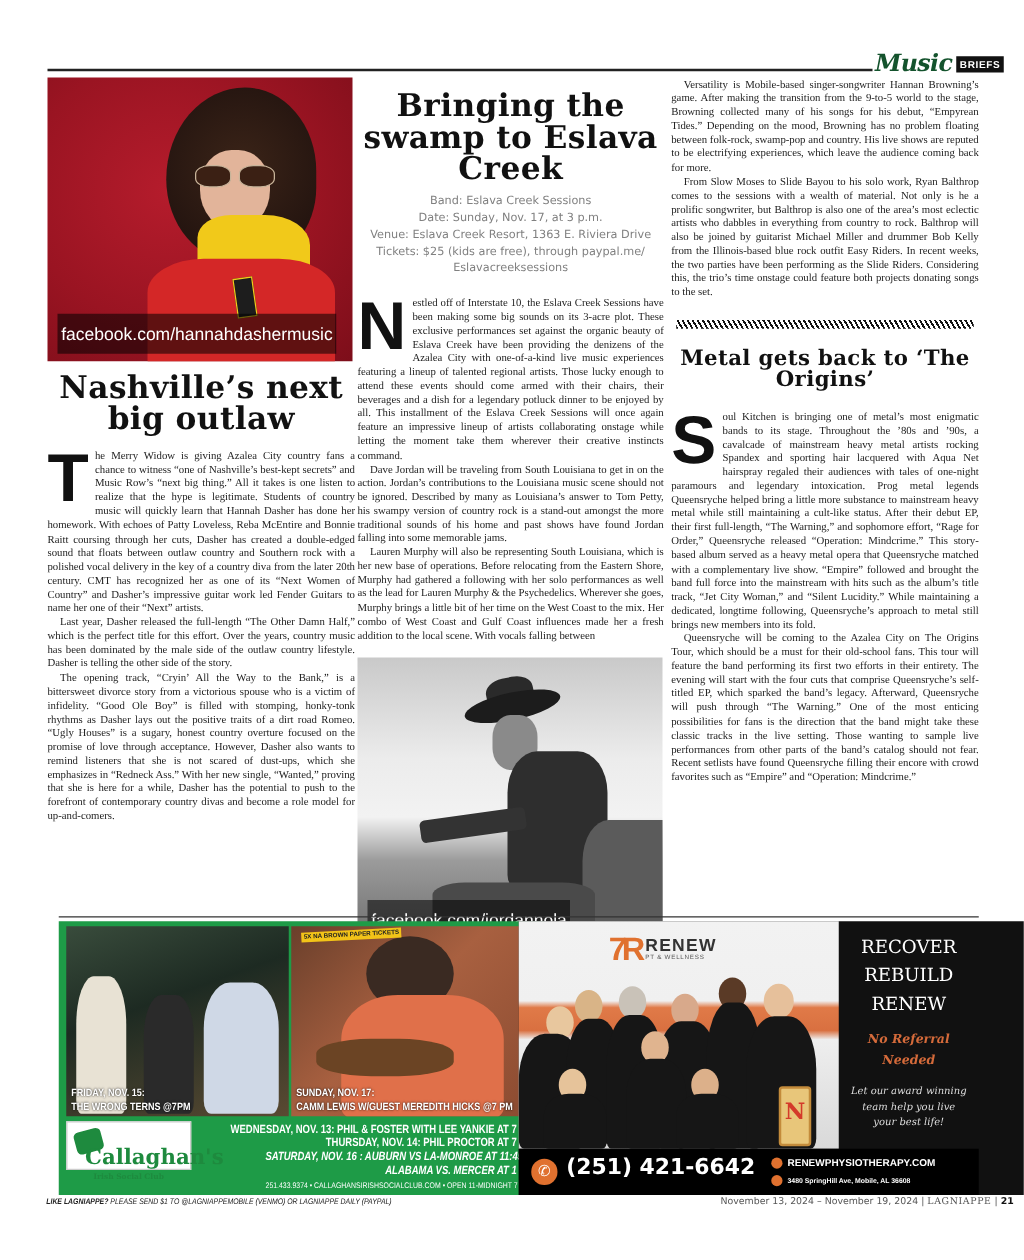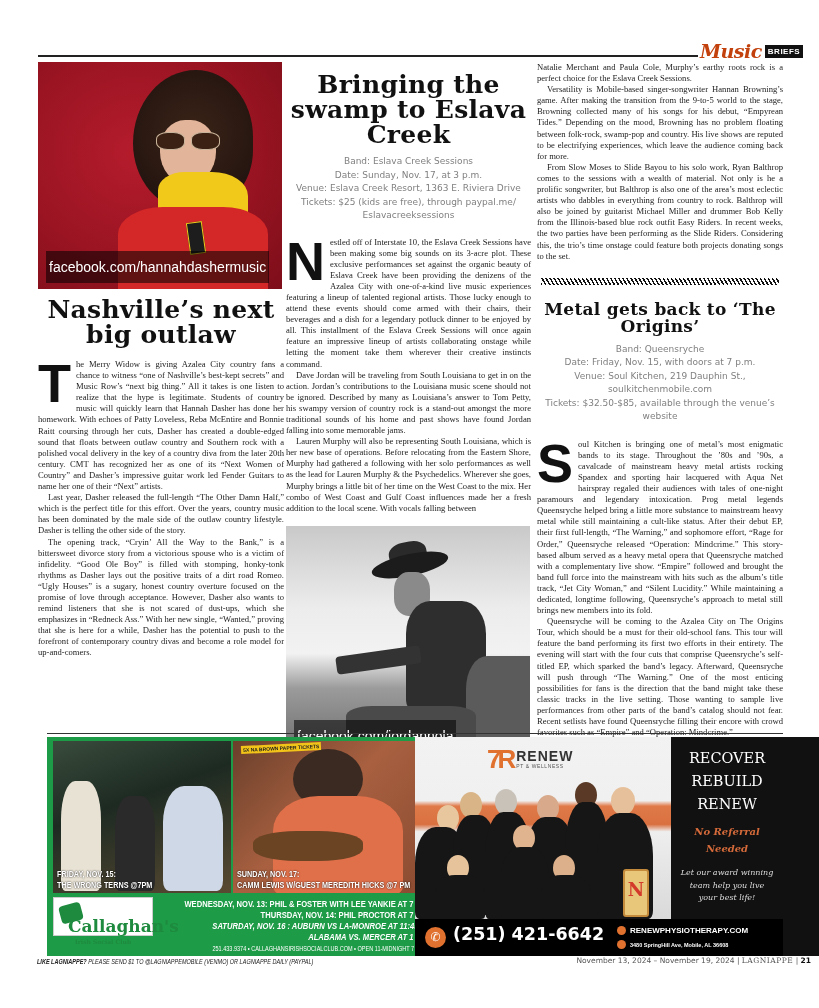--- a/index.html
+++ b/index.html
@@ -1,21 +1,21 @@
 <!DOCTYPE html>
 <html><head>
 <meta charset="utf-8">
 <style>
   * { box-sizing: border-box; margin: 0; padding: 0; }
   html, body { width: 819px; height: 1008px; background: #ffffff; overflow: hidden; }
   body { position: relative; font-family: "Liberation Serif", serif; color: #1a1a1a; }
 
   .header-rule { position: absolute; left: 38px; top: 55px; width: 660px; height: 1.5px; background: #222; }
   .section-flag { position: absolute; left: 700px; top: 40px; display: flex; align-items: center; gap: 3px; }
-  .section-flag .music { font-family: "DejaVu Serif", serif; font-style: italic; font-weight: bold; font-size: 19px; color: #c2410c; letter-spacing: -0.5px; }
+  .section-flag .music { font-family: "DejaVu Serif", serif; font-style: italic; font-weight: bold; font-size: 19px; color: #14532d; letter-spacing: -0.5px; }
   .section-flag .briefs { background: #111; color: #fff; font-family: "Liberation Sans", sans-serif; font-size: 8px; font-weight: bold; padding: 2px 3px; letter-spacing: 0.5px; }
 
   .col { position: absolute; }
   .col1 { left: 38px; top: 62px; width: 246px; }
   .col2 { left: 286px; top: 62px; width: 245px; }
   .col3 { left: 537px; top: 62px; width: 246px; }
 
   .photo { position: relative; overflow: hidden; }
   .photo .caption { position: absolute; left: 8px; bottom: 6px; font-family: "Liberation Sans", sans-serif; font-size: 14px; color: #fff; background: rgba(0,0,0,0.55); padding: 8px 3px; }
 
@@ -149,32 +149,25 @@
     <div class="torso"></div>
     <div class="guitar"></div>
     <div class="rock"></div>
     <div class="legs"></div>
     <span class="caption">facebook.com/jordannola</span>
   </div>
 </div>
 
 <div class="col col3">
   <div class="body body-eslava-cont">
-    <p class="first">Natalie Merchant and Paula Cole, Murphy’s earthy roots rock is a perfect choice for the Eslava Creek Sessions.</p>
     <p>Versatility is Mobile-based singer-songwriter Hannan Browning’s game. After making the transition from the 9-to-5 world to the stage, Browning collected many of his songs for his debut, “Empyrean Tides.” Depending on the mood, Browning has no problem floating between folk-rock, swamp-pop and country. His live shows are reputed to be electrifying experiences, which leave the audience coming back for more.</p>
     <p>From Slow Moses to Slide Bayou to his solo work, Ryan Balthrop comes to the sessions with a wealth of material. Not only is he a prolific songwriter, but Balthrop is also one of the area’s most eclectic artists who dabbles in everything from country to rock. Balthrop will also be joined by guitarist Michael Miller and drummer Bob Kelly from the Illinois-based blue rock outfit Easy Riders. In recent weeks, the two parties have been performing as the Slide Riders. Considering this, the trio’s time onstage could feature both projects donating songs to the set.</p>
   </div>
   <div class="divider-zig"></div>
   <h2 class="headline h-metal">Metal gets back to ‘The Origins’</h2>
-  <div class="infobox">
-    <div>Band: Queensryche</div>
-    <div>Date: Friday, Nov. 15, with doors at 7 p.m.</div>
-    <div>Venue: Soul Kitchen, 219 Dauphin St., soulkitchenmobile.com</div>
-    <div>Tickets: $32.50-$85, available through the venue’s website</div>
-  </div>
   <div class="body body-metal">
     <p class="first"><span class="dropcap">S</span><span>oul Kitchen is bringing one of metal’s most enigmatic bands to its stage. Throughout the ’80s and ’90s, a cavalcade of mainstream heavy metal artists rocking Spandex and sporting hair lacquered with Aqua Net hairspray regaled their audiences with tales of one-night paramours and legendary intoxication. Prog metal legends Queensryche helped bring a little more substance to mainstream heavy metal while still maintaining a cult-like status. After their debut EP, their first full-length, “The Warning,” and sophomore effort, “Rage for Order,” Queensryche released “Operation: Mindcrime.” This story-based album served as a heavy metal opera that Queensryche matched with a complementary live show. “Empire” followed and brought the band full force into the mainstream with hits such as the album’s title track, “Jet City Woman,” and “Silent Lucidity.” While maintaining a dedicated, longtime following, Queensryche’s approach to metal still brings new members into its fold.</span></p>
     <p>Queensryche will be coming to the Azalea City on The Origins Tour, which should be a must for their old-school fans. This tour will feature the band performing its first two efforts in their entirety. The evening will start with the four cuts that comprise Queensryche’s self-titled EP, which sparked the band’s legacy. Afterward, Queensryche will push through “The Warning.” One of the most enticing possibilities for fans is the direction that the band might take these classic tracks in the live setting. Those wanting to sample live performances from other parts of the band’s catalog should not fear. Recent setlists have found Queensryche filling their encore with crowd favorites such as “Empire” and “Operation: Mindcrime.”</p>
   </div>
 </div>
 
 <div class="ad-rule"></div>
 
 <div class="ad-callaghan">
   <div class="ph1">

